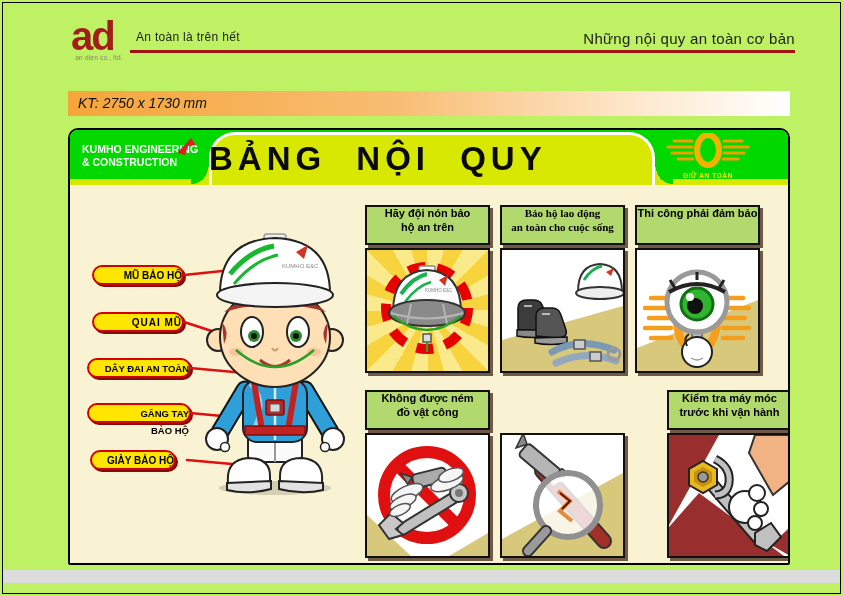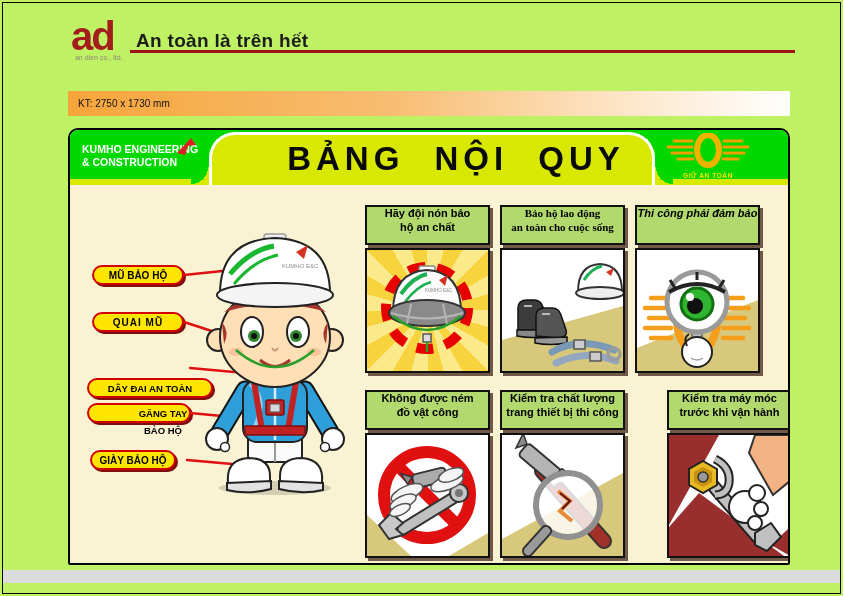--- a/index.html
+++ b/index.html
@@ -3,67 +3,67 @@
 <meta charset="utf-8">
 <style>
   html,body{margin:0;padding:0;background:#fff;}
   .page{position:relative;width:843px;height:596px;background:#bef264;overflow:hidden;
         font-family:"Liberation Sans",sans-serif;}
   .frame{position:absolute;left:2px;top:2px;right:2px;bottom:2px;border:1px solid #000;pointer-events:none;}
 
   
   .logo-box{position:absolute;left:70px;top:14px;width:60px;height:48px;}
   .logo-sub{position:absolute;left:68px;top:54px;width:62px;text-align:center;font-size:6.5px;color:#8d7c7c;letter-spacing:.2px;}
-  .tagline-left{position:absolute;left:136px;top:30px;font-size:19px;color:#1c1c1c;letter-spacing:.3px;font-weight:bold;}
+  .tagline-left{position:absolute;left:136px;top:30px;font-size:12px;color:#1c1c1c;letter-spacing:.3px;}
   .tagline-right{position:absolute;left:495px;top:30px;width:300px;text-align:right;font-size:15px;color:#1c1c1c;letter-spacing:.3px;}
   .red-rule{position:absolute;left:130px;top:50px;width:665px;height:3px;background:#9e1414;}
 
   
   .size-bar{position:absolute;left:68px;top:91px;width:722px;height:25px;
             background:linear-gradient(90deg,#f6a53a 0%,#f8bd72 45%,#fde7cb 78%,#ffffff 100%);
-            font-size:10px;color:#111;line-height:25px;padding-left:10px;box-sizing:border-box;}
+            font-size:14px;color:#111;line-height:25px;padding-left:10px;box-sizing:border-box;font-style:italic;}
 
   
   .board{position:absolute;left:68px;top:128px;width:722px;height:437px;border:2px solid #000;
          border-radius:10px 10px 2px 2px;overflow:hidden;background:#f9f3d3;box-sizing:border-box;}
   .board-head{position:absolute;left:0;top:0;width:100%;height:49px;background:#00d800;}
   .board-strip{position:absolute;left:0;top:49px;width:100%;height:6px;background:#d8e800;}
   .board-body{position:absolute;left:0;top:55px;width:100%;height:382px;background:#f9f3d3;}
 
   .banner{position:absolute;left:139px;top:2px;width:446px;height:53px;background:#d8e800;
           border:3px solid #fff;border-bottom:none;border-radius:26px 26px 0 0;box-sizing:border-box;}
   .fillet-l{position:absolute;left:121px;top:37px;width:18px;height:18px;
             background:radial-gradient(circle at 0 0,#00d800 17px,#d8e800 17px);}
   .fillet-r{position:absolute;left:585px;top:37px;width:18px;height:18px;
             background:radial-gradient(circle at 100% 0,#00d800 17px,#d8e800 17px);}
-  .board-title{position:absolute;left:139px;top:6px;width:494px;height:46px;text-align:center;
+  .board-title{position:absolute;left:139px;top:6px;width:494px;height:46px;
                font-size:33px;font-weight:bold;color:#0a0a0a;letter-spacing:5px;word-spacing:16px;line-height:46px;}
 
   .company{position:absolute;left:12px;top:13px;width:120px;font-size:10.5px;font-weight:bold;color:#fff;line-height:12.5px;}
   .company-arrow{position:absolute;left:106px;top:6px;}
 
   .safety-logo{position:absolute;left:592px;top:3px;width:92px;text-align:center;}
   .safety-logo .cap{font-size:6.5px;font-weight:bold;color:#ffe000;letter-spacing:.6px;margin-top:-1px;}
 
   
   .pill{position:absolute;height:20px;background:#ffe600;border:2px solid #d40000;border-radius:11px;
-        box-shadow:2px 2px 0 #7d0e0e;font-weight:bold;color:#000;text-align:center;
+        box-shadow:2px 2px 0 #7d0e0e;font-weight:bold;color:#000;text-align:right;
         line-height:17px;font-size:10px;box-sizing:border-box;}
   .pill1{left:22px;top:135px;width:92px;}
   .pill2{left:22px;top:182px;width:92px;letter-spacing:1px;}
-  .pill3{left:17px;top:228px;width:126px;font-size:9.5px;margin-top:20px;}
+  .pill3{left:17px;top:228px;width:104px;font-size:9.5px;}
   .pill4{left:17px;top:273px;width:104px;font-size:9.5px;padding-left:48px;}
   .pill5{left:20px;top:320px;width:86px;}
 
   .connectors{position:absolute;left:112px;top:130px;}
   .worker{position:absolute;left:130px;top:102px;}
 
   
   .panel{position:absolute;width:125px;height:168px;}
-  .p1{left:295px;top:75px;} .p2{left:430px;top:75px;font-family:Liberation Serif, serif;} .p3{left:565px;top:75px;font-style:italic;}
+  .p1{left:295px;top:75px;} .p2{left:430px;top:75px;font-family:Liberation Serif, serif;} .p3{left:565px;top:75px;}
   .p4{left:295px;top:260px;} .p5{left:430px;top:260px;} .p6{left:597px;top:260px;}
   .caption{position:absolute;left:0;top:0;width:125px;height:40px;background:#b2d96e;border:2px solid #111;
            box-sizing:border-box;box-shadow:3px 3px 0 rgba(88,62,46,.85);
            font-size:11px;font-weight:bold;color:#000;text-align:center;line-height:13.5px;}
   .imgbox{position:absolute;left:0;top:43px;width:125px;height:125px;background:#fff;border:2px solid #111;
           box-sizing:border-box;box-shadow:3px 3px 0 rgba(88,62,46,.85);overflow:hidden;}
   .sunburst{background-color:#f7d83e;
             background-image:repeating-conic-gradient(#fbea8c 0 15deg,#f7d33e 15deg 30deg);}
 
   
@@ -75,20 +75,21 @@
 <div class="page">
   <div class="frame"></div>
 
   <div class="logo-box">
     <svg width="60" height="48" viewBox="0 0 60 48">
       <text x="1" y="36" font-size="40" font-weight="bold" fill="#a31d1d" font-family="Liberation Sans, sans-serif" letter-spacing="-2">ad</text>
     </svg>
   </div>
   <div class="logo-sub">an dien co., ltd.</div>
   <div class="tagline-left">An toàn là trên hết</div>
+  <div class="tagline-right">Những nội quy an toàn cơ bản</div>
   <div class="red-rule"></div>
 
   <div class="size-bar">KT:  2750 x 1730 mm</div>
 
   <div class="board">
     <div class="board-head"></div>
     <div class="board-strip"></div>
     <div class="board-body"></div>
     <div class="fillet-l"></div>
     <div class="fillet-r"></div>
@@ -195,21 +196,21 @@
       <path d="M30,42 Q50,18 74,14" stroke="#19b830" stroke-width="5" fill="none"></path>
       <path d="M34,52 Q54,28 78,23" stroke="#19b830" stroke-width="3" fill="none"></path>
       <polygon points="96,20 108,13 104,27" fill="#d43222"></polygon>
       <text x="82" y="36" font-size="6" fill="#8a8a8a" font-family="Liberation Sans, sans-serif">KUMHO E&amp;C</text>
       <ellipse cx="75" cy="63" rx="58" ry="12" fill="#f4f4f4" stroke="#222" stroke-width="2"></ellipse>
     </svg>
 
     <div class="panel p1">
       <div class="caption">
         <div>Hãy đội nón bảo</div>
-        <div>hộ an chất</div>
+        <div>hộ an trên</div>
       </div>
       <div class="imgbox sunburst">
         <svg width="121" height="121" viewBox="0 0 121 121">
           <circle cx="60" cy="58" r="41" fill="none" stroke="#e60000" stroke-width="10" stroke-dasharray="17 12"></circle>
           <rect x="52" y="16" width="16" height="9" rx="2" fill="#fff" stroke="#888" stroke-width="1.5"></rect>
           <path d="M26,62 Q26,22 60,20 Q94,22 94,62 Z" fill="#fcfcfc" stroke="#333" stroke-width="2"></path>
           <path d="M34,44 Q46,27 60,24" stroke="#1db052" stroke-width="4" fill="none"></path>
           <path d="M38,52 Q50,36 64,32" stroke="#1db052" stroke-width="2.5" fill="none"></path>
           <polygon points="72,30 81,25 78,36" fill="#d43222"></polygon>
           <text x="58" y="42" font-size="4.5" fill="#8a8a8a" font-family="Liberation Sans, sans-serif">KUMHO E&amp;C</text>
@@ -312,24 +313,20 @@
             <ellipse cx="36" cy="67" rx="14" ry="6" transform="rotate(-24 36 67)"></ellipse>
             <ellipse cx="33" cy="75" rx="11" ry="5" transform="rotate(-24 33 75)"></ellipse>
             <ellipse cx="80" cy="48" rx="17" ry="7" transform="rotate(-20 80 48)"></ellipse>
             <ellipse cx="84" cy="40" rx="13" ry="6" transform="rotate(-20 84 40)"></ellipse>
           </g>
         </svg>
       </div>
     </div>
 
     <div class="panel p5">
-      <div class="caption">
-        <div>Kiểm tra chất lượng</div>
-        <div>trang thiết bị thi công</div>
-      </div>
       <div class="imgbox">
         <svg width="121" height="121" viewBox="0 0 121 121">
           <polygon points="0,121 0,104 121,38 121,121" fill="#d8c87c"></polygon>
           <line x1="40" y1="36" x2="102" y2="106" stroke="#333" stroke-width="16" stroke-linecap="round"></line>
           <line x1="40" y1="36" x2="102" y2="106" stroke="#a03028" stroke-width="12" stroke-linecap="round"></line>
           <g transform="rotate(40 38 28)">
             <rect x="16" y="20" width="44" height="16" rx="4" fill="#b5b5b5" stroke="#333" stroke-width="2"></rect>
             <polygon points="16,22 6,16 10,32" fill="#8a8a8a" stroke="#333" stroke-width="1.5"></polygon>
             <rect x="58" y="18" width="7" height="20" rx="2" fill="#999" stroke="#333" stroke-width="1.5"></rect>
           </g>

